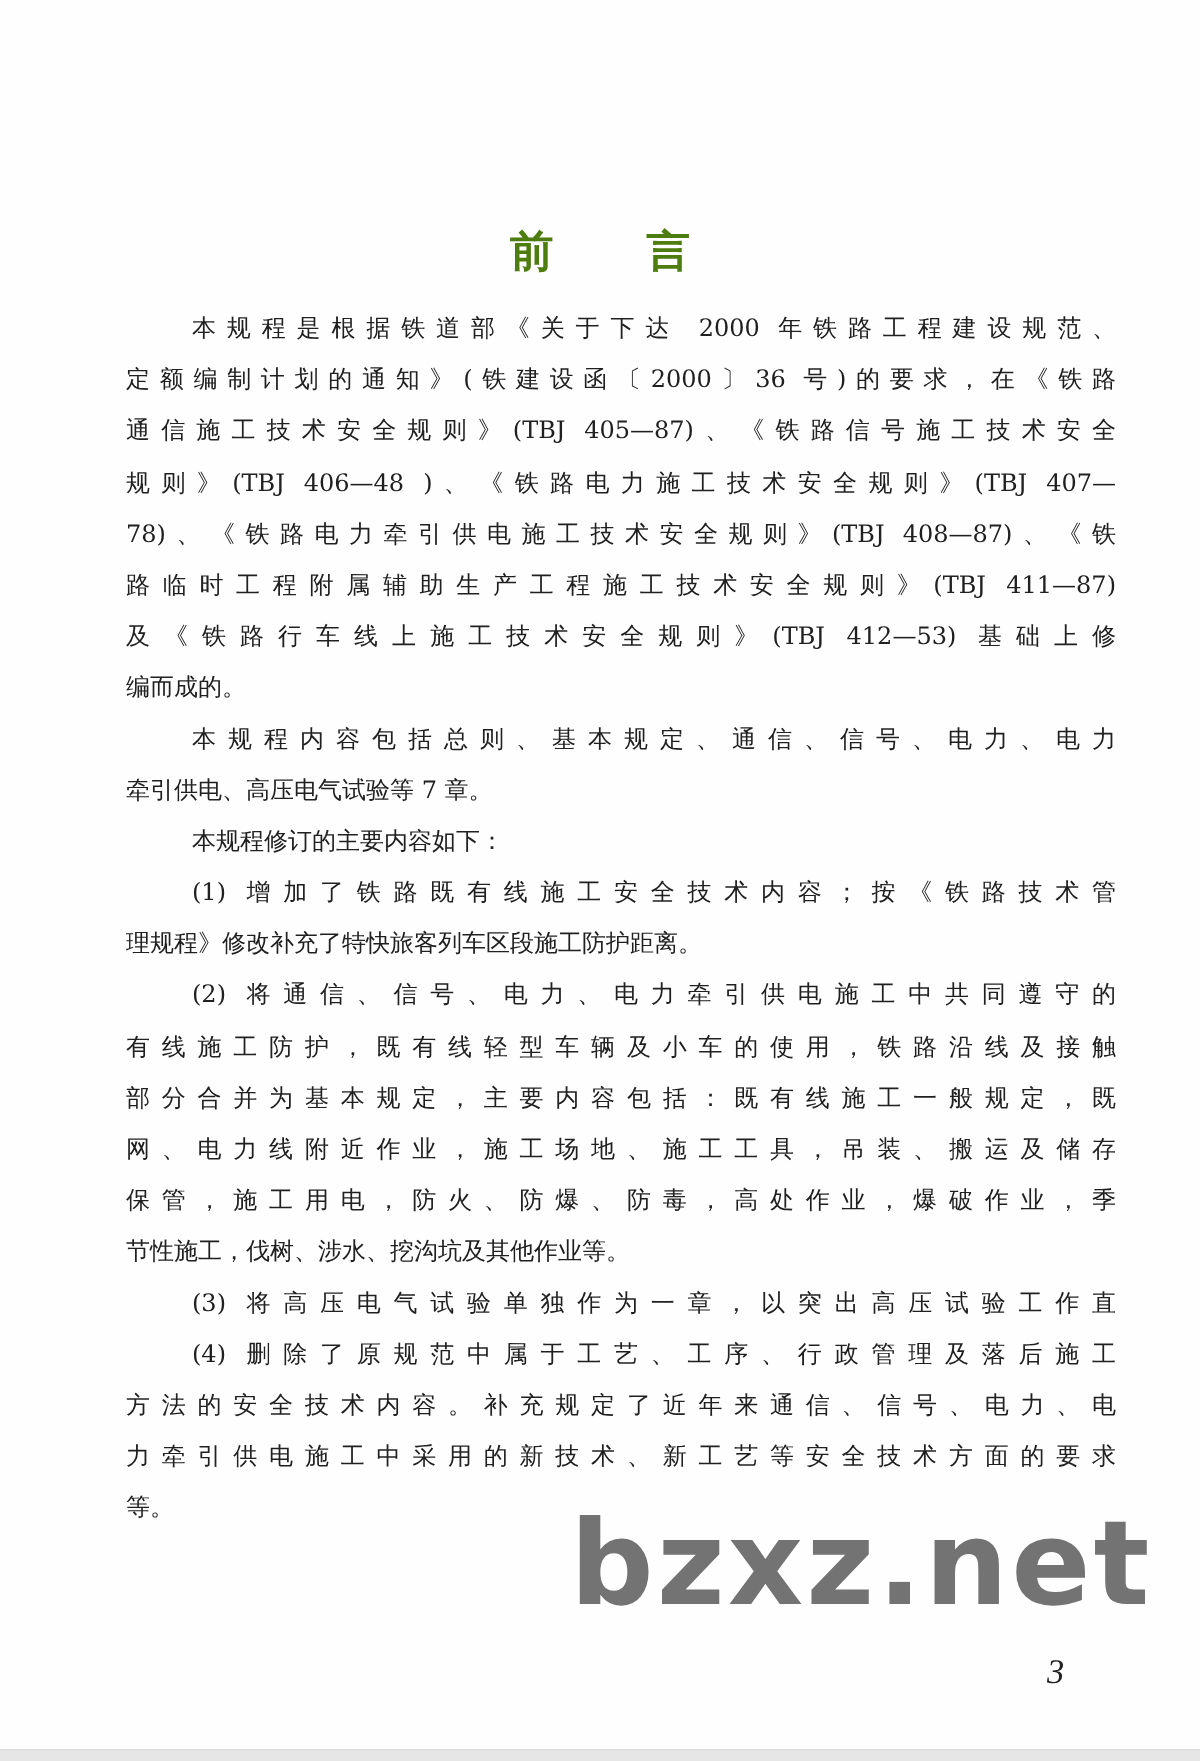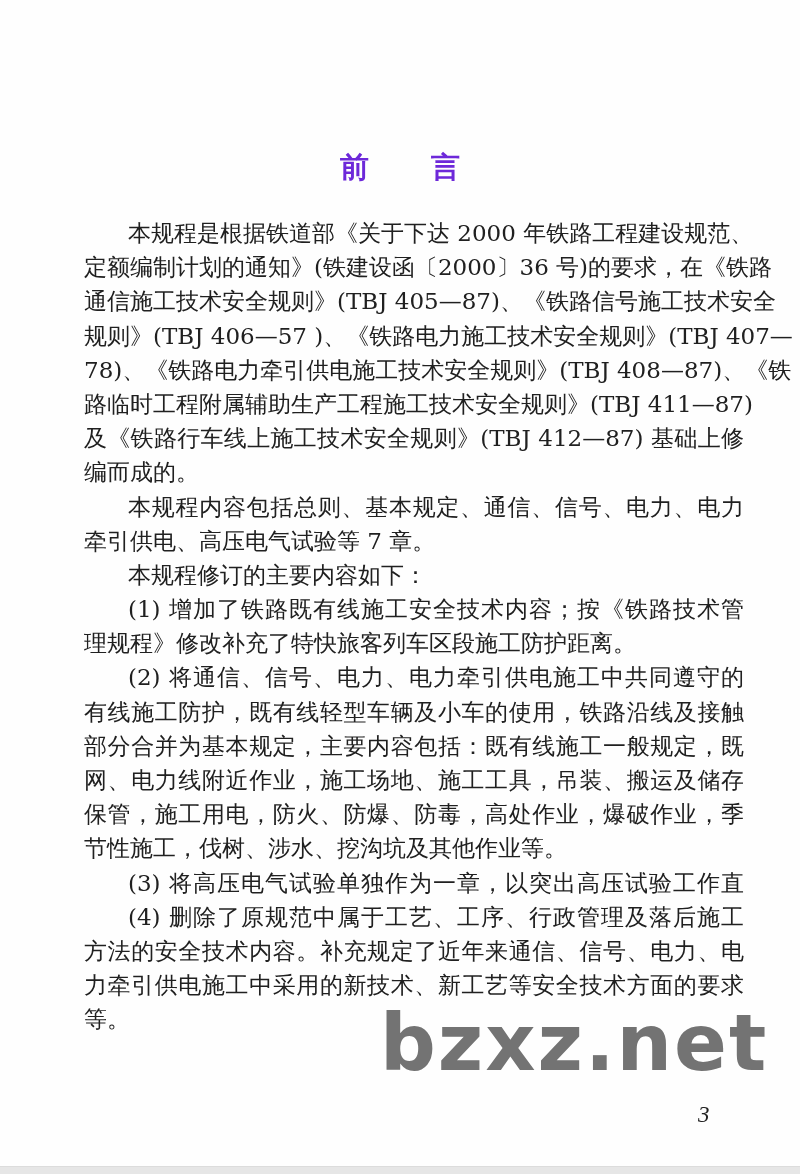--- a/index.html
+++ b/index.html
@@ -13,25 +13,25 @@
       position: absolute; left: 0; top: 0; width: 800px; height: 1166px;
       background: #fefefe;
     }
     .bottom-edge {
       position: absolute; left: 0; top: 1166px; width: 800px; height: 8px;
       background: #e6e6e6; border-top: 1px solid #dcdcdc;
     }
     .title {
       position: absolute; top: 148px; left: 0; width: 800px; text-align: center;
       font-size: 29px; font-weight: bold; letter-spacing: 62px; text-indent: 62px;
-      color: #6d28d9;
+      color: #4d7c0f;
     }
     .body {
-      position: absolute; left: 84px; top: 216px; width: 660px;
-      font-size: 23px; line-height: 34.2px; text-align: justify;
+      position: absolute; left: 84px; top: 202px; width: 660px;
+      font-size: 16px; line-height: 34.2px; text-align: justify;
       color: #202020;
     }
     .line { display: block; white-space: nowrap; text-align: justify; text-align-last: justify; height: 34.2px; }
     .line.last { text-align-last: left; }
     .indent { padding-left: 44px; }
     .page-number {
       position: absolute; left: 698px; top: 1102px;
       font-family: "Liberation Serif", serif; font-style: italic;
       font-size: 23px; color: #222;
     }
@@ -50,24 +50,24 @@
   <div class="watermark">bzxz.net</div>
 
   <h1 class="title" style="margin:0;">前言</h1>
 
   <div class="body" id="doc-body">
 
     <div>
       <span class="line indent">本规程是根据铁道部《关于下达 2000 年铁路工程建设规范、</span>
       <span class="line">定额编制计划的通知》(铁建设函〔2000〕36 号)的要求，在《铁路</span>
       <span class="line">通信施工技术安全规则》(TBJ 405—87)、《铁路信号施工技术安全</span>
-      <span class="line">规则》(TBJ 406—57 )、《铁路电力施工技术安全规则》(TBJ 407—</span>
+      <span class="line">规则》(TBJ 406—48 )、《铁路电力施工技术安全规则》(TBJ 407—</span>
       <span class="line">78)、《铁路电力牵引供电施工技术安全规则》(TBJ 408—87)、《铁</span>
       <span class="line">路临时工程附属辅助生产工程施工技术安全规则》(TBJ 411—87)</span>
-      <span class="line">及《铁路行车线上施工技术安全规则》(TBJ 412—87) 基础上修</span>
+      <span class="line">及《铁路行车线上施工技术安全规则》(TBJ 412—53) 基础上修</span>
       <span class="line last">编而成的。</span>
     </div>
 
     <div>
       <span class="line indent">本规程内容包括总则、基本规定、通信、信号、电力、电力</span>
       <span class="line last">牵引供电、高压电气试验等 7 章。</span>
     </div>
 
     <div>
       <span class="line indent last">本规程修订的主要内容如下：</span>

